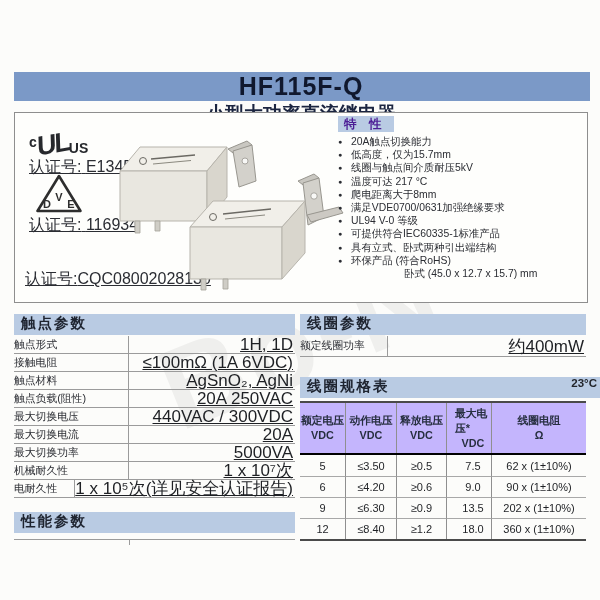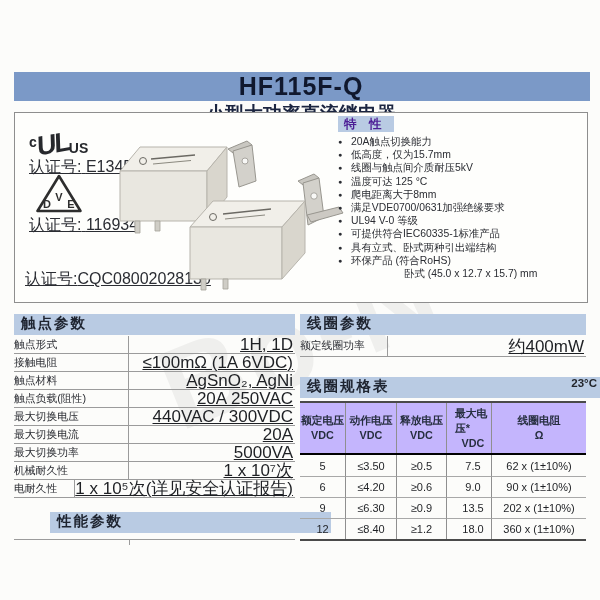--- a/index.html
+++ b/index.html
@@ -173,21 +173,21 @@
         </g>
       </svg>
     </div>
 
     <div class="features">
       <div class="feat-bar">特　性</div>
       <ul>
         <li>20A触点切换能力</li>
         <li>低高度，仅为15.7mm</li>
         <li>线圈与触点间介质耐压5kV</li>
-        <li>温度可达 125 °C</li>
+        <li>温度可达 217 °C</li>
         <li>爬电距离大于8mm</li>
         <li>满足VDE0700/0631加强绝缘要求</li>
         <li>UL94 V-0 等级</li>
         <li>可提供符合IEC60335-1标准产品</li>
         <li>具有立式、卧式两种引出端结构</li>
         <li>环保产品 (符合RoHS)</li>
       </ul>
       <div class="feat-cont">卧式 (45.0 x 12.7 x 15.7) mm</div>
     </div>
   </div>
@@ -227,21 +227,21 @@
     <div class="prow">
         <div class="lbl">机械耐久性</div>
         <div class="val">1 x 10⁷次</div>
       </div>
     <div class="prow">
         <div class="lbl">电耐久性</div>
         <div class="val">1 x 10⁵次(详见安全认证报告)</div>
       </div>
   </div>
 
-  <div class="secbar" style="left:14px; top:512px; width:281px;margin-left:36px;">
+  <div class="secbar" style="left:14px; top:512px; width:281px;">
     <span>性能参数</span>
   </div>
   <div class="perf-line"></div>
   <div class="perf-tick"></div>
 
   <div class="secbar" style="left:300px; top:314px; width:286px;">
     <span>线圈参数</span>
   </div>
   <div class="ptable coilp" style="left:300px; top:336px; width:286px;">
     <div class="prow">

